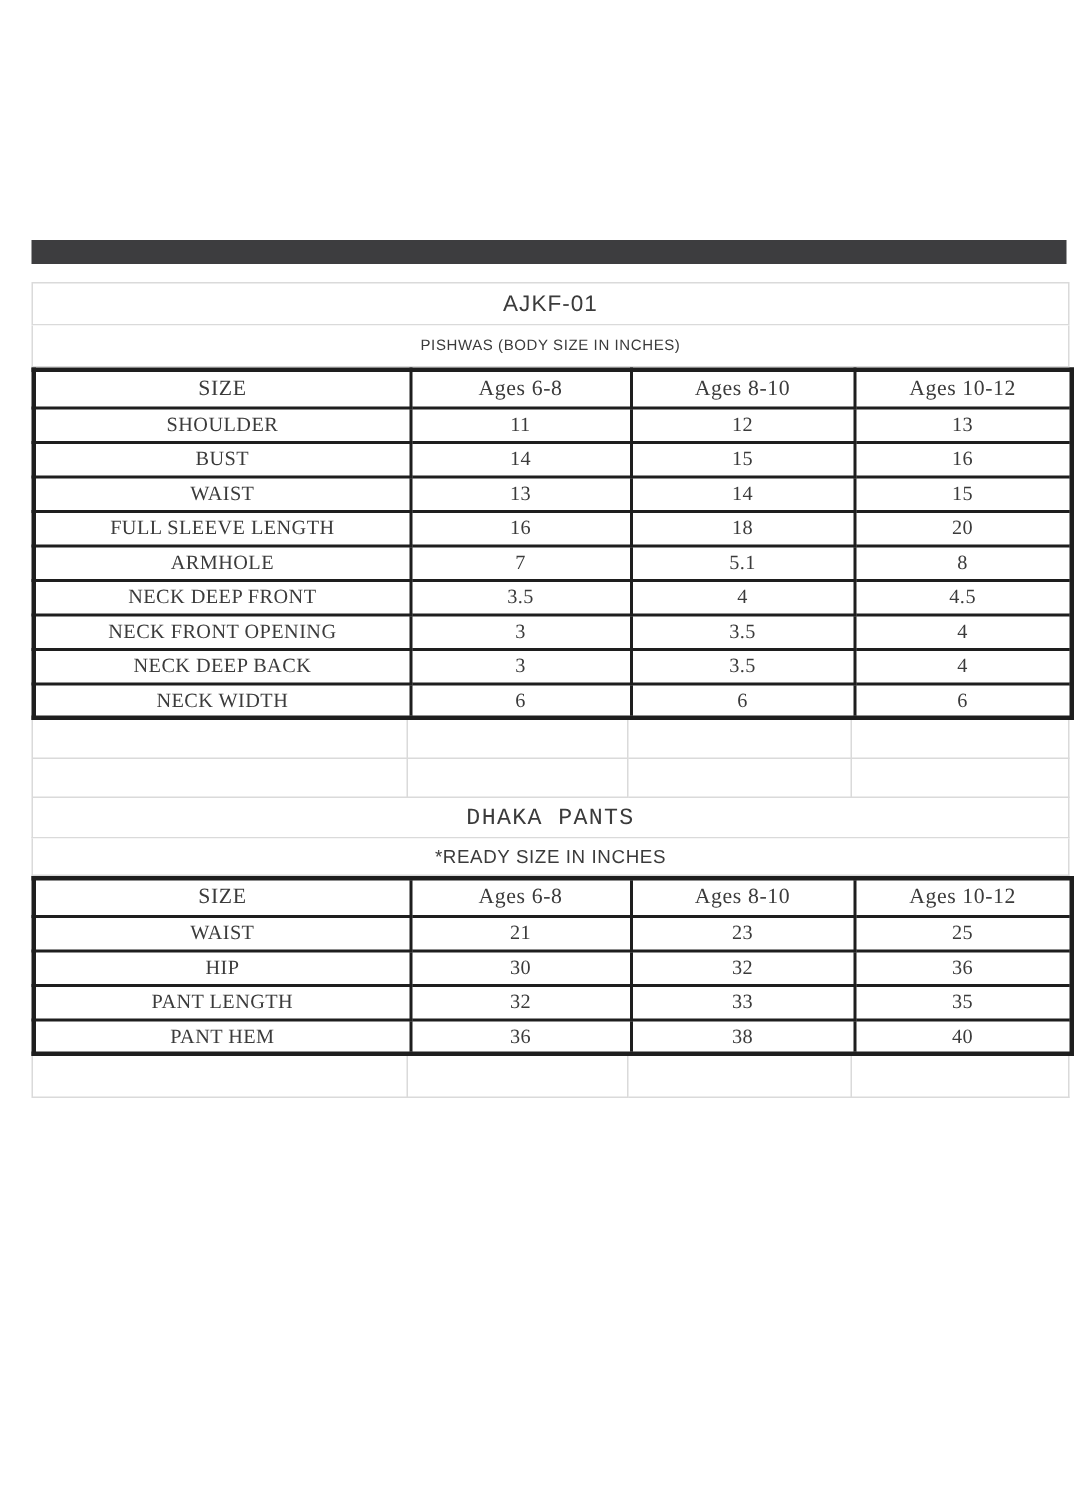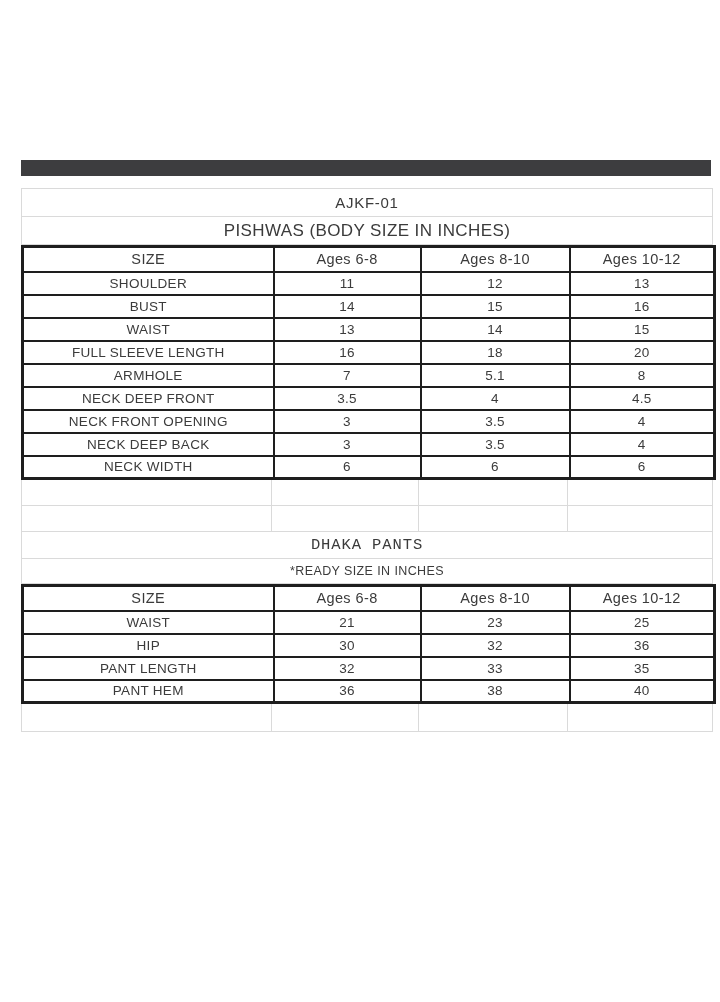--- a/index.html
+++ b/index.html
@@ -32,30 +32,31 @@
     border: 1px solid #dadada;
     border-top: none;
     display: flex;
     align-items: center;
     justify-content: center;
     background: #ffffff;
     white-space: nowrap;
   }
   .cell-row.first { border-top: 1px solid #dadada; }
   .row-ajkf   { height: 29px; font-size: 15px;   letter-spacing: 0.7px; }
-  .row-pishwas{ height: 28px; font-size: 17px; letter-spacing: 0.4px; }
+  .row-pishwas{ height: 28px; font-size: 10px; letter-spacing: 0.4px; }
   .row-dhaka  { height: 27px; font-size: 15.5px; letter-spacing: 0.9px; font-family: Liberation Mono, monospace; }
   .row-ready  { height: 25px; font-size: 12.5px; letter-spacing: 0.4px; }
 
   table.size-table {
     width: 692px;
     border-collapse: collapse;
     table-layout: fixed;
     border: 3px solid #1e1e1e;
     background: #ffffff;
+    font-family: Liberation Serif, serif;
   }
   .size-table th, .size-table td {
     border: 2px solid #1e1e1e;
     text-align: center;
     vertical-align: middle;
     padding: 0;
     overflow: hidden;
     white-space: nowrap;
   }
   .size-table th {

